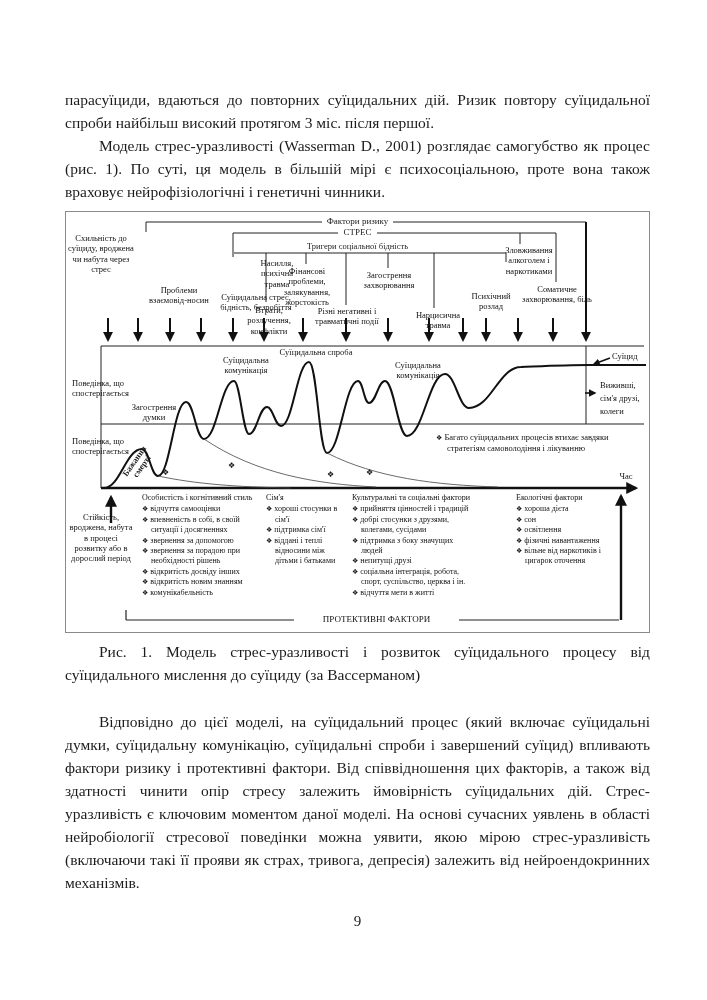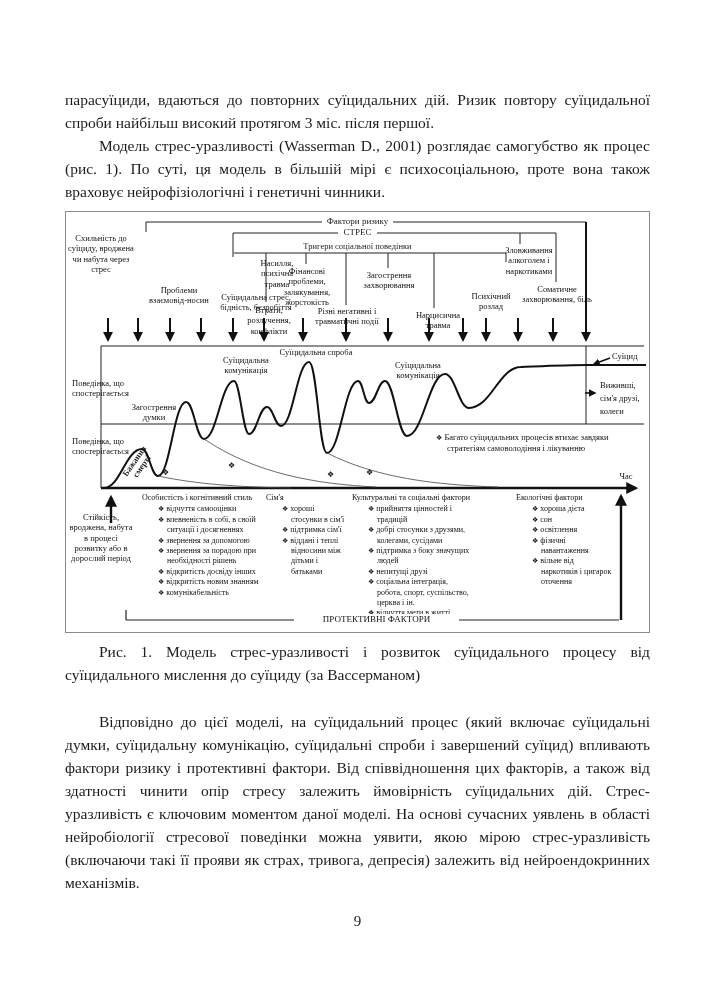--- a/index.html
+++ b/index.html
@@ -20,21 +20,21 @@
   .figure svg{position:absolute;left:0;top:0;}
   .fl{position:absolute;font-size:8.5px;line-height:1.22;text-align:center;color:#111;}
   .fl.lt{text-align:left;}
   .fl.bg{background:#fff;}
   .hdr{position:absolute;left:0;width:100%;text-align:center;font-size:9px;}
   .hdr span{background:#fff;padding:0 5px;}
   .rot{position:absolute;font-size:8.5px;font-weight:bold;text-align:center;line-height:1.1;
        transform:rotate(-55deg);transform-origin:left top;}
   .pf-col{position:absolute;font-size:8px;line-height:1.3;color:#111;text-align:left;}
   .pf-title{margin-bottom:1px;}
-  .pf-item{padding-left:9px;text-indent:-9px;margin-left:16px;}
+  .pf-item{padding-left:9px;text-indent:-9px;}
   .blt{font-family:"DejaVu Sans",sans-serif;font-size:7px;}
   .mark{position:absolute;font-family:"DejaVu Sans",sans-serif;font-size:8px;color:#111;}
 </style>
 </head>
 <body>
 
 <div class="page">
   <div class="content">
     <p class="para">парасуїциди, вдаються до повторних суїцидальних дій. Ризик повтору суїцидальної спроби найбільш високий протягом 3 міс. після першої.</p>
     <p class="para indent">Модель стрес-уразливості (Wasserman D., 2001) розглядає самогубство як процес (рис. 1). По суті, ця модель в більшій мірі є психосоціальною, проте вона також враховує нейрофізіологічні і генетичні чинники.</p>
@@ -108,21 +108,21 @@
         <line x1="519" y1="181" x2="529" y2="181" stroke="#111" stroke-width="1.6" marker-end="url(#ah)"></line>
 
         <line x1="45" y1="311" x2="45" y2="285" stroke="#111" stroke-width="2.4" marker-end="url(#ah)"></line>
         <line x1="555" y1="408" x2="555" y2="284" stroke="#111" stroke-width="2.4" marker-end="url(#ah)"></line>
         <line x1="60" y1="408" x2="553" y2="408" stroke="#222" stroke-width="1.2"></line>
         <line x1="60" y1="408" x2="60" y2="398" stroke="#222" stroke-width="1.2"></line>
       </svg>
 
       <div class="hdr" style="top:4px;"><span>Фактори ризику</span></div>
       <div class="hdr" style="top:15px;"><span>СТРЕС</span></div>
-      <div class="hdr" style="top:29px;font-size:8.5px;"><span>Тригери соціальної поведінки</span></div>
+      <div class="hdr" style="top:29px;font-size:8.5px;"><span>Тригери соціальної бідність</span></div>
 
       <div class="fl" style="left:2px;top:21px;width:66px;">Схильність до суїциду, вроджена чи набута через стрес</div>
       <div class="fl" style="left:83px;top:73px;width:60px;">Проблеми взаємовід-носин</div>
       <div class="fl" style="left:182px;top:46px;width:58px;">Насилля, психічна травма</div>
       <div class="fl" style="left:150px;top:80px;width:80px;">Суїцидальна стрес, бідність, безробіття</div>
       <div class="fl" style="left:177px;top:93px;width:52px;">Втрати, розлучення, конфлікти</div>
       <div class="fl" style="left:212px;top:54px;width:58px;">Фінансові проблеми, залякування, жорстокість</div>
       <div class="fl" style="left:246px;top:94px;width:70px;">Різні негативні і травматичні події</div>
       <div class="fl" style="left:292px;top:58px;width:62px;">Загострення захворювання</div>
       <div class="fl" style="left:342px;top:98px;width:60px;">Нарцисична травма</div>

